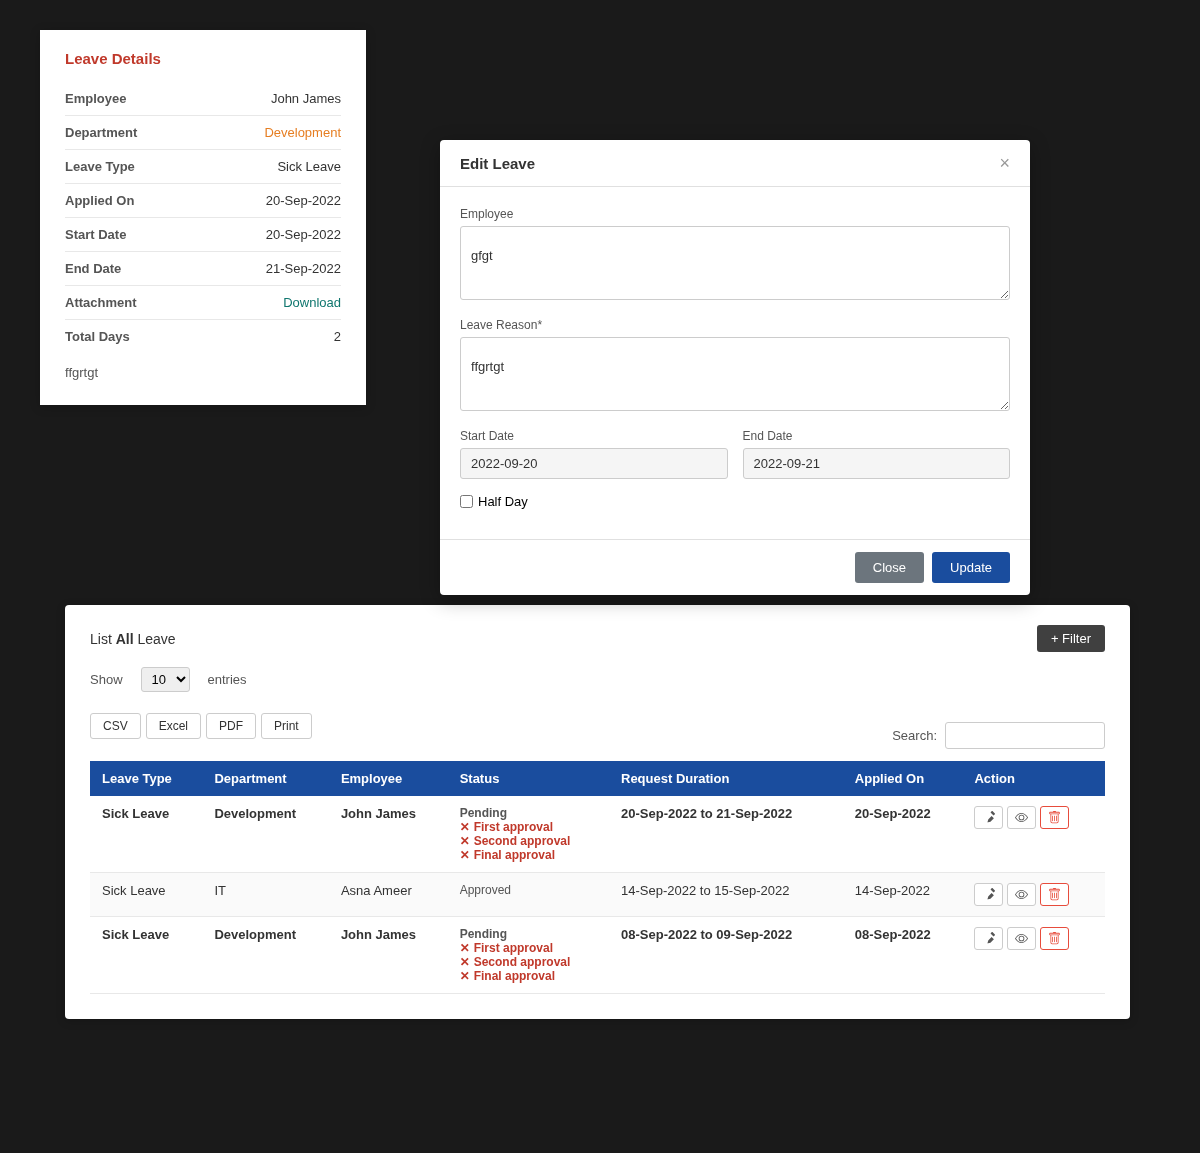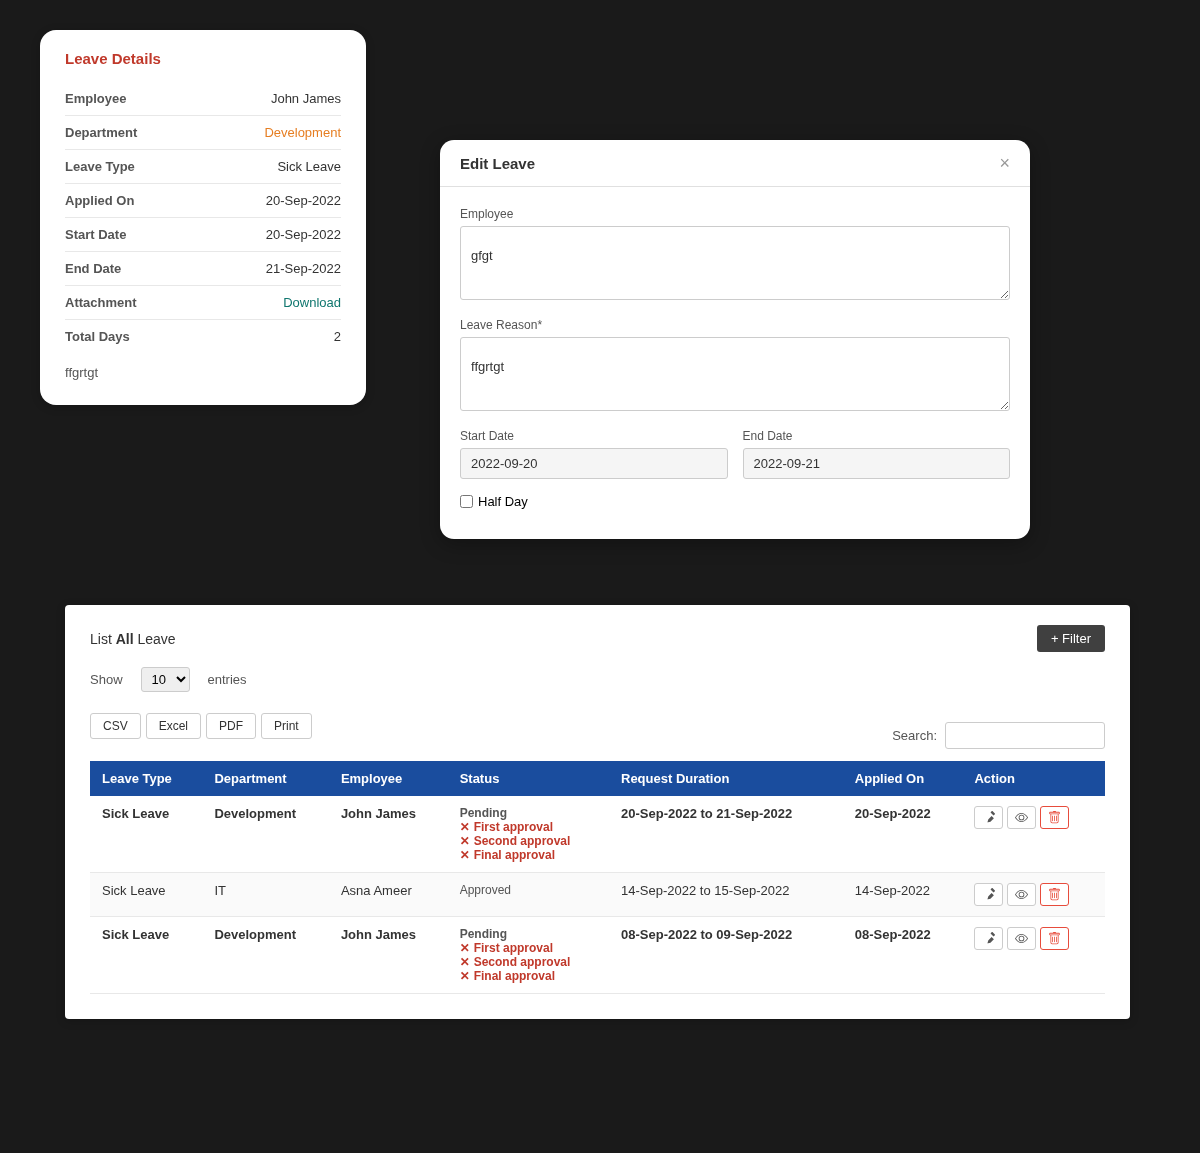--- a/index.html
+++ b/index.html
@@ -13,21 +13,21 @@
       overflow: hidden;
     }
 
     
     .leave-details-card {
       position: absolute;
       top: 30px;
       left: 40px;
       width: 326px;
       background: #fff;
-      border-radius: 16px;
+      border-radius: 0;
       box-shadow: 0 2px 10px rgba(0,0,0,0.2);
       padding: 20px 25px 25px;
       z-index: 2;
     }
     .leave-details-card h2 {
       color: #c0392b;
       font-size: 15px;
       font-weight: bold;
       margin-bottom: 15px;
     }
@@ -64,21 +64,21 @@
       margin-top: 12px;
     }
 
     
     .edit-leave-modal {
       position: absolute;
       top: 140px;
       left: 440px;
       width: 590px;
       background: #fff;
-      border-radius: 14px;
+      border-radius: 4px;
       box-shadow: 0 5px 20px rgba(0,0,0,0.3);
       z-index: 3;
     }
     .modal-header {
       display: flex;
       justify-content: space-between;
       align-items: center;
       padding: 14px 20px;
       border-bottom: 1px solid #e0e0e0;
     }
@@ -392,20 +392,24 @@
       </div>
       <div class="form-col">
         <label class="form-label">End Date</label>
         <input class="form-input" type="text" value="2022-09-21" style="">
       </div>
     </div>
     <div class="half-day-row">
       <input type="checkbox" style="">
       <label>Half Day</label>
     </div>
+  </div>
+  <div class="modal-footer">
+    <button class="btn-close">Close</button>
+    <button class="btn-update">Update</button>
   </div>
 </div>
 
 <div class="list-panel">
   <div class="list-header">
     <span class="list-title">
       List <span>All</span> Leave
     </span>
     <button class="btn-filter">+ Filter</button>
   </div>

